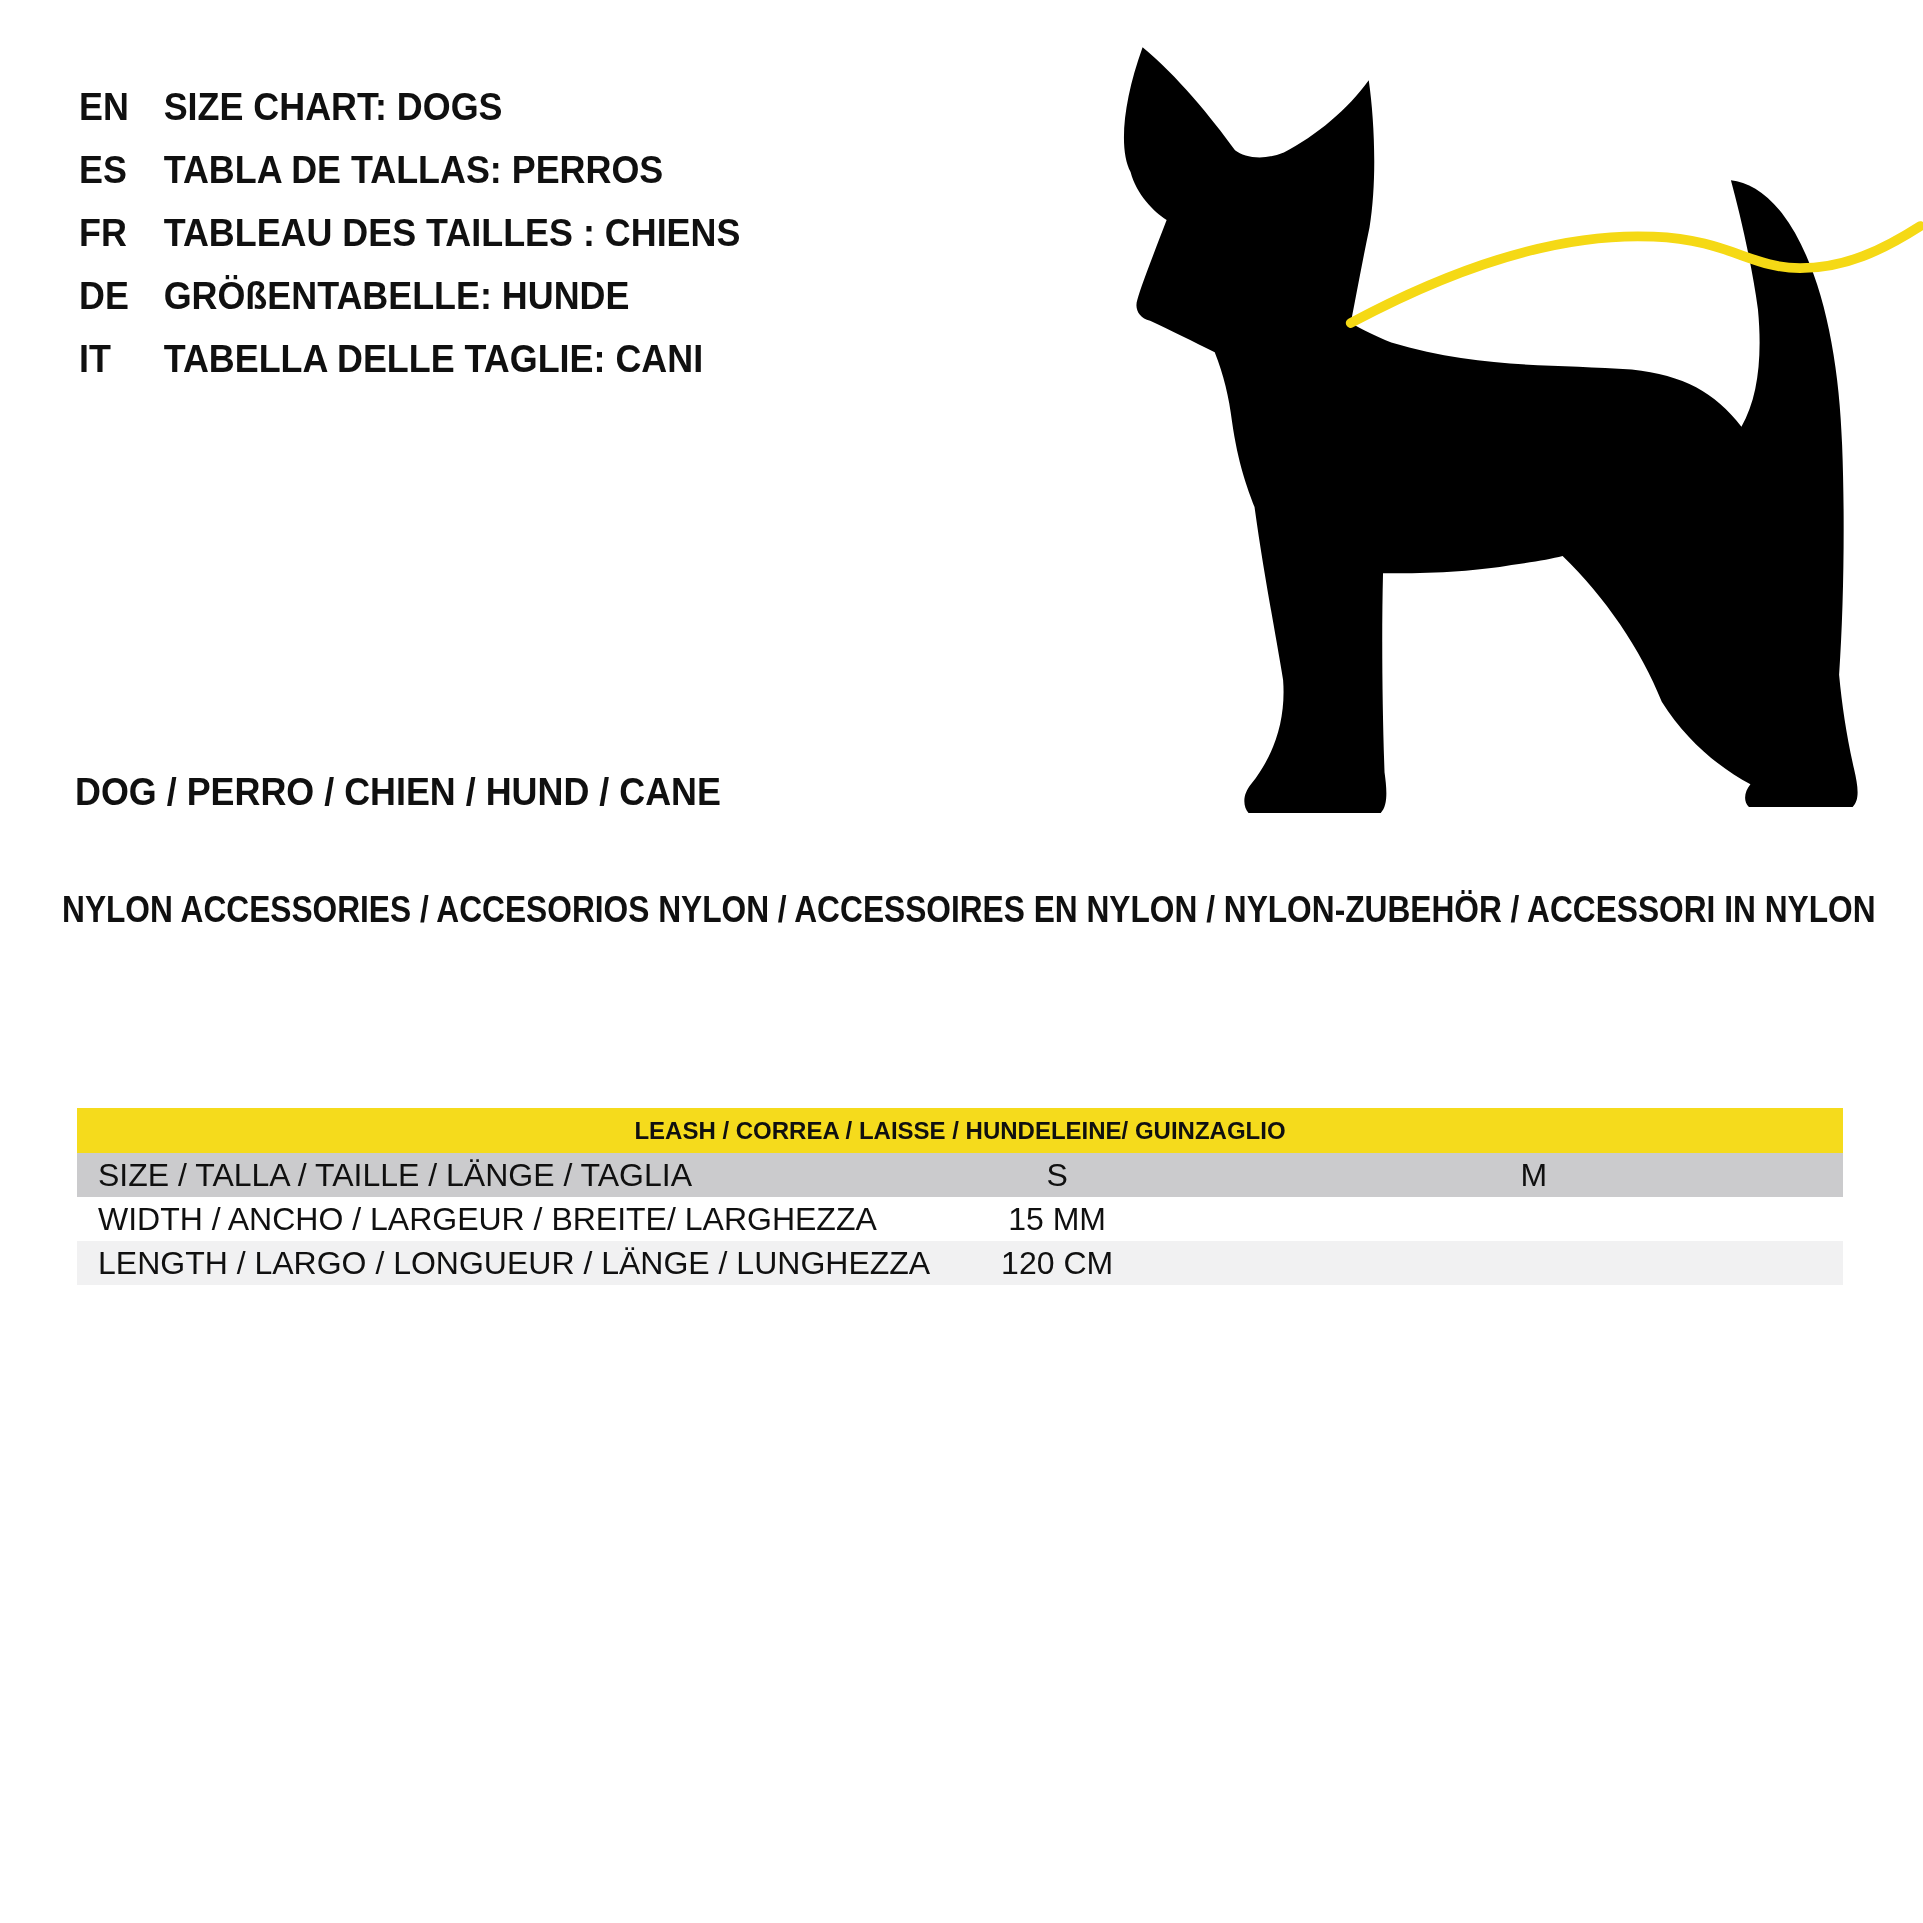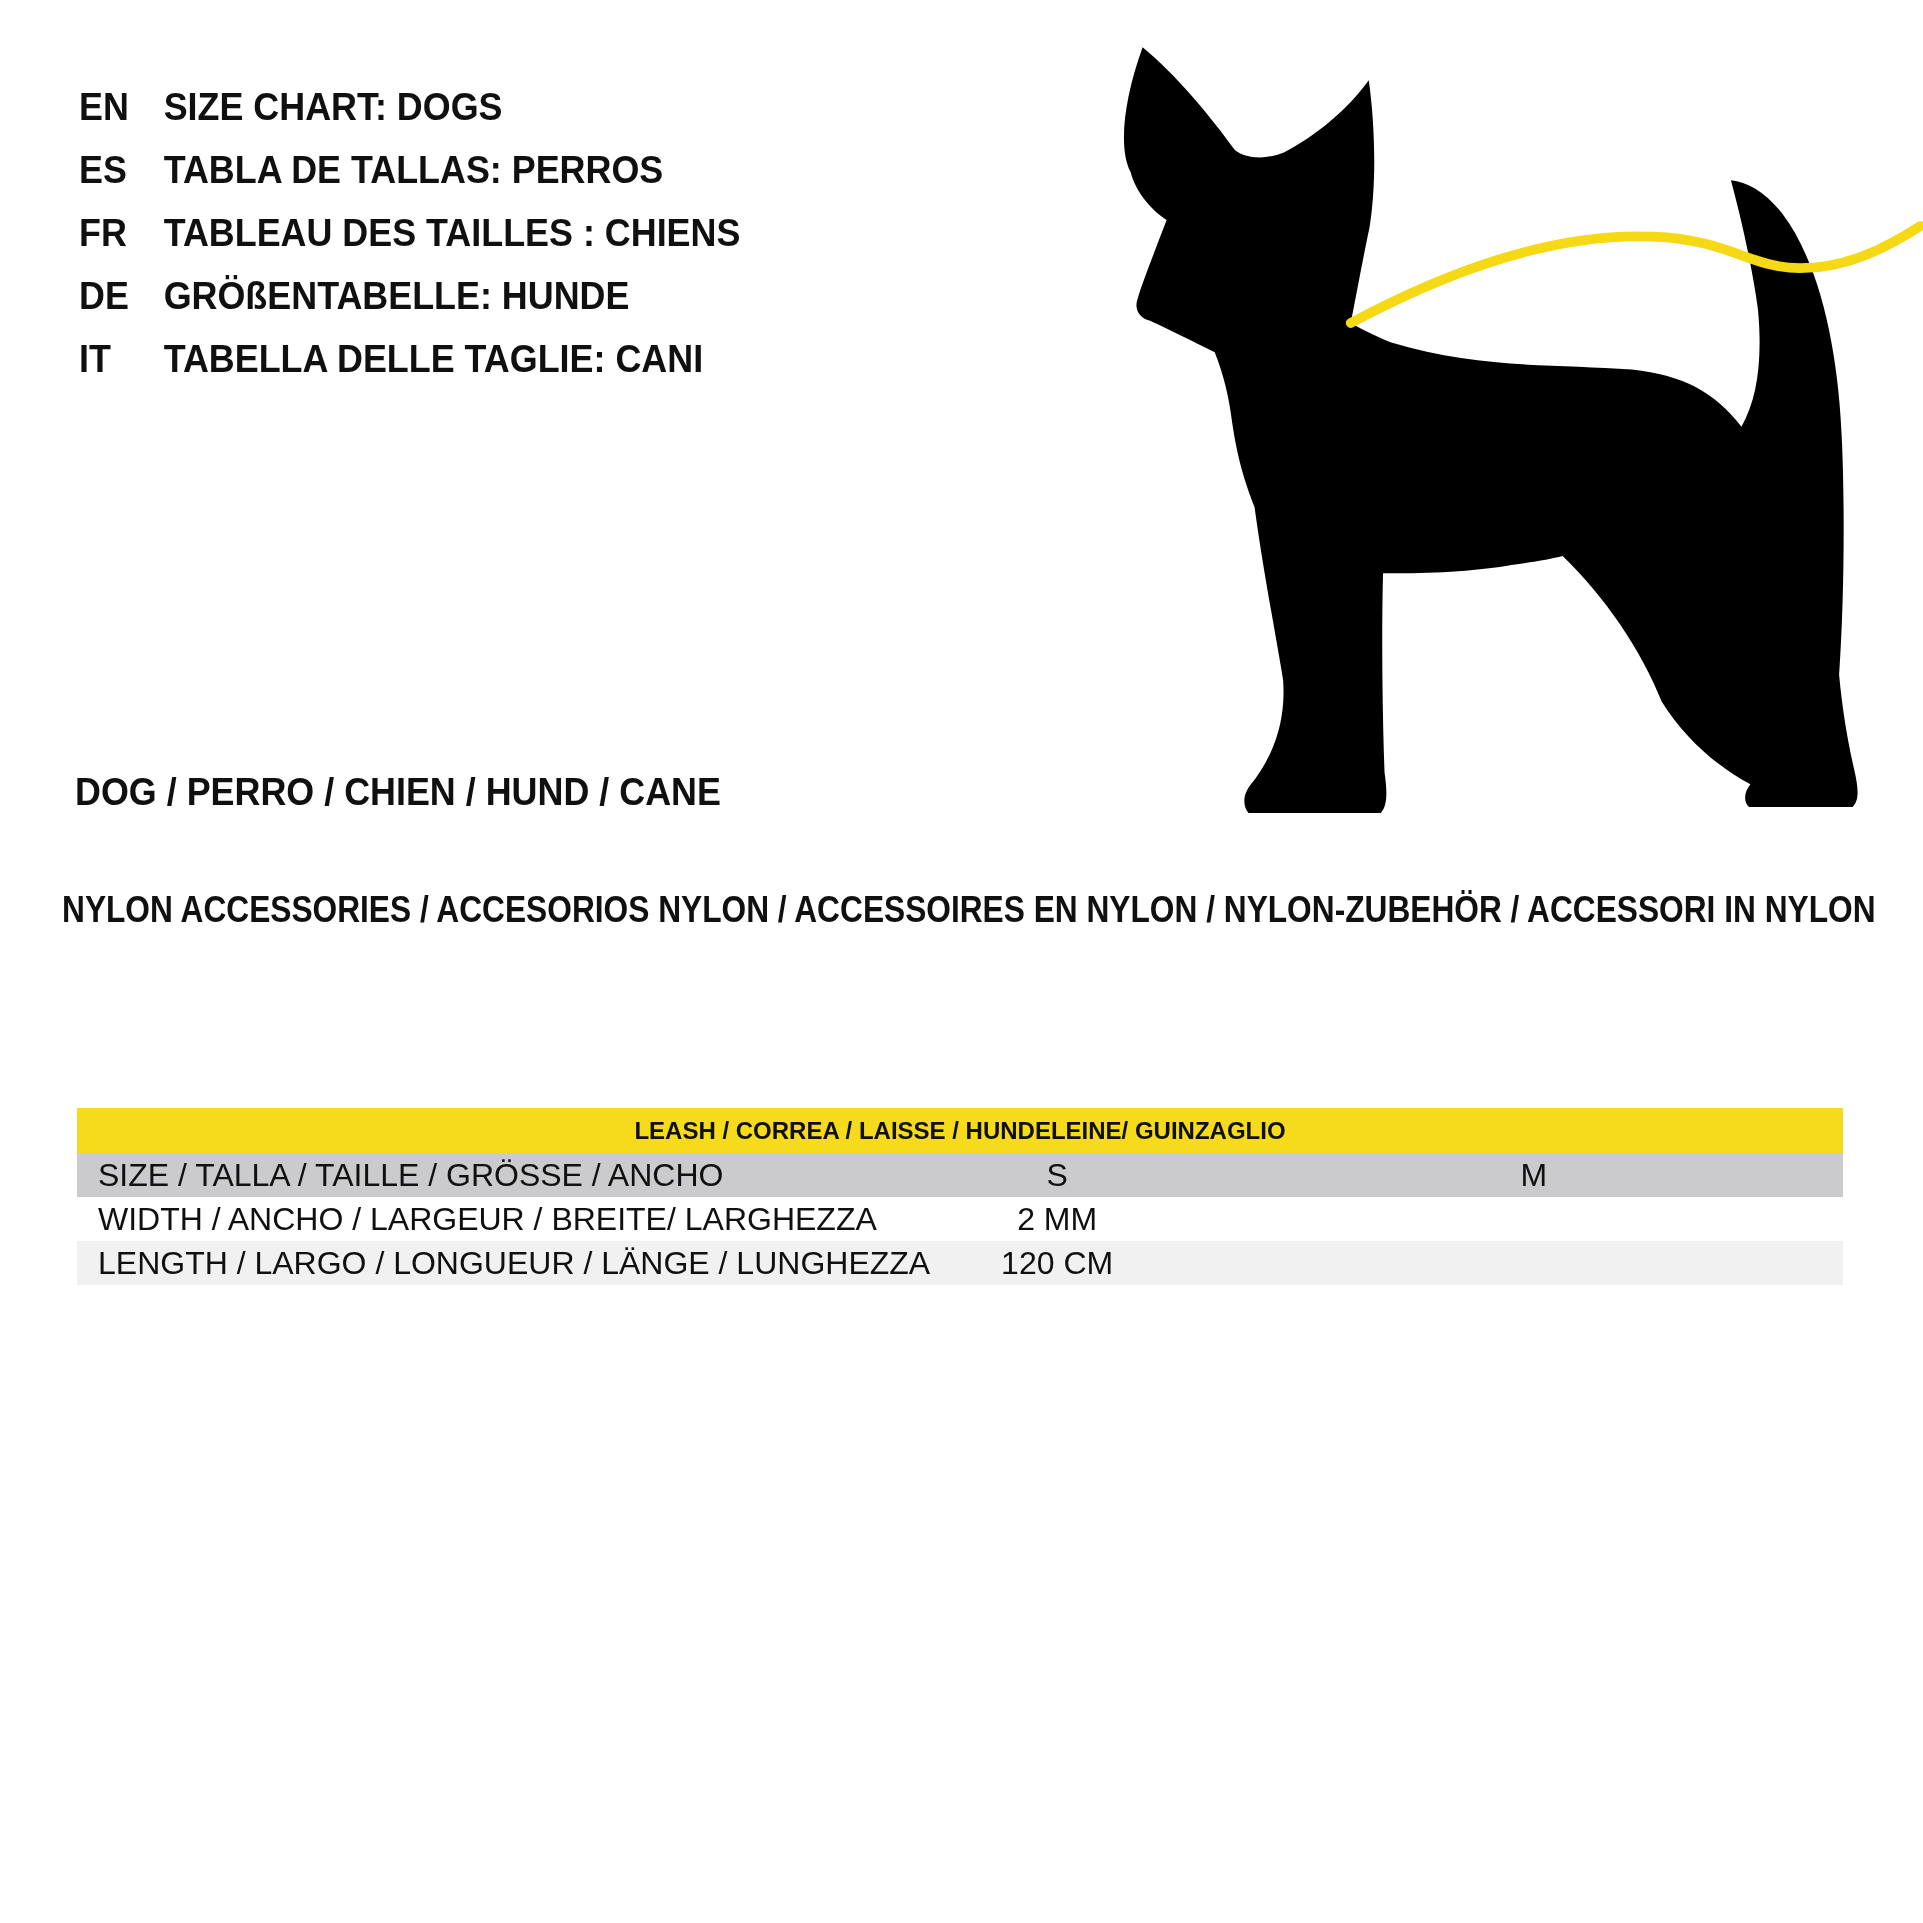--- a/index.html
+++ b/index.html
@@ -112,29 +112,29 @@
   </svg>
 
   <div class="animal-label">DOG / PERRO / CHIEN / HUND / CANE</div>
 
   <div class="category-label">NYLON ACCESSORIES / ACCESORIOS NYLON / ACCESSOIRES EN NYLON / NYLON-ZUBEHÖR / ACCESSORI IN NYLON</div>
 
   <div class="size-table">
     <div class="st-header">LEASH / CORREA / LAISSE / HUNDELEINE/ GUINZAGLIO</div>
 
     <div class="st-row r0">
-      <span class="st-label">SIZE / TALLA / TAILLE / GRÖSSE / ANCHO</span>
+      <span class="st-label">SIZE / TALLA / TAILLE / LÄNGE / TAGLIA</span>
       <span class="st-val">S</span>
       <span class="st-val">M</span>
       <span class="st-spacer"></span>
     </div>
 
     <div class="st-row r1">
       <span class="st-label">WIDTH / ANCHO / LARGEUR / BREITE/ LARGHEZZA</span>
-      <span class="st-val">2 MM</span>
+      <span class="st-val">15 MM</span>
       <span class="st-spacer"></span>
     </div>
 
     <div class="st-row r2">
       <span class="st-label">LENGTH / LARGO / LONGUEUR / LÄNGE / LUNGHEZZA</span>
       <span class="st-val">120 CM</span>
       <span class="st-spacer"></span>
     </div>
   </div>
 

